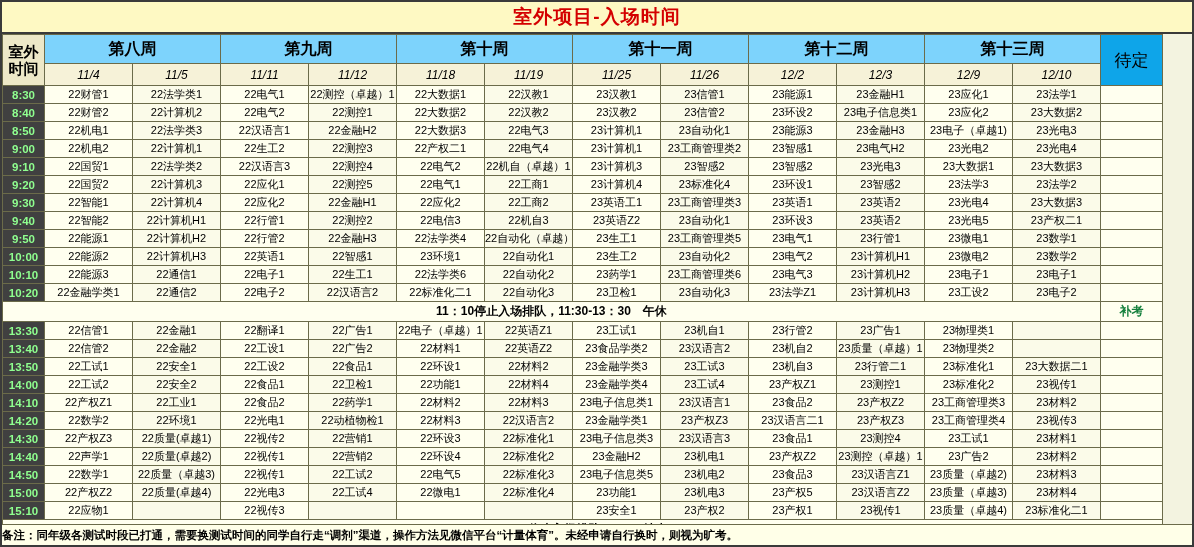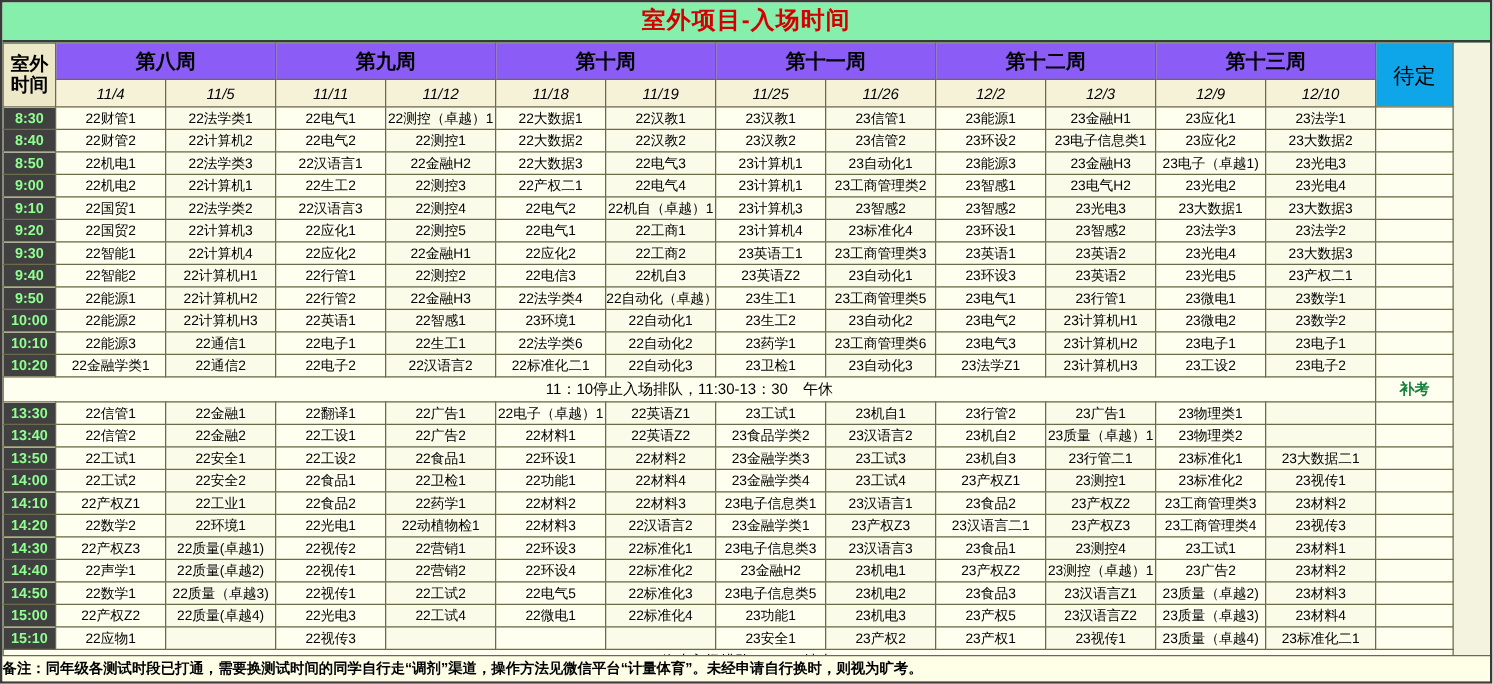--- a/index.html
+++ b/index.html
@@ -12,21 +12,21 @@
   .sheet{
     width:1194px;height:547px;
     box-sizing:border-box;
     border:2px solid #3a3a3a;
     background:#f3f3e0;
     display:flex;flex-direction:column;
   }
   .title{
     height:30px;line-height:30px;text-align:center;
     color:#d40000;font-weight:bold;font-size:19px;
-    background:#86efac;
+    background:#fef9c3;
     border-bottom:2px solid #3a3a3a;
     letter-spacing:1px;
   }
   table{
     border-collapse:collapse;
     table-layout:fixed;
     width:1102px;
     font-size:11px;
   }
   td,th{
@@ -34,21 +34,21 @@
     padding:0;
     text-align:center;
     vertical-align:middle;
     height:17px;
     overflow:hidden;
     white-space:nowrap;
     font-weight:normal;
     color:#000;
   }
   .hdr-week{
-    background:#8b5cf6;
+    background:#7dd3fc;
     font-weight:bold;
     font-size:16px;
     height:28px;
   }
   .hdr-date{
     background:#f6f2d8;
     font-size:12px;
     height:21px;
     font-style:italic;
   }
@@ -69,21 +69,21 @@
     background:#404040;
     color:#8fff8f;
     font-weight:bold;
     font-size:11.5px;
     width:42px;
   }
   .cell{background:#ffffef;}
   .cell.alt{background:#fbfbe9;}
   .banner{
     background:#ffffef;
-    font-weight:normal;
+    font-weight:bold;
     font-size:12px;
     height:19px;
   }
   .banner-red{
     background:#ffffef;
     color:#15803d;
     font-weight:bold;
     font-size:12px;
   }
   .footer{

